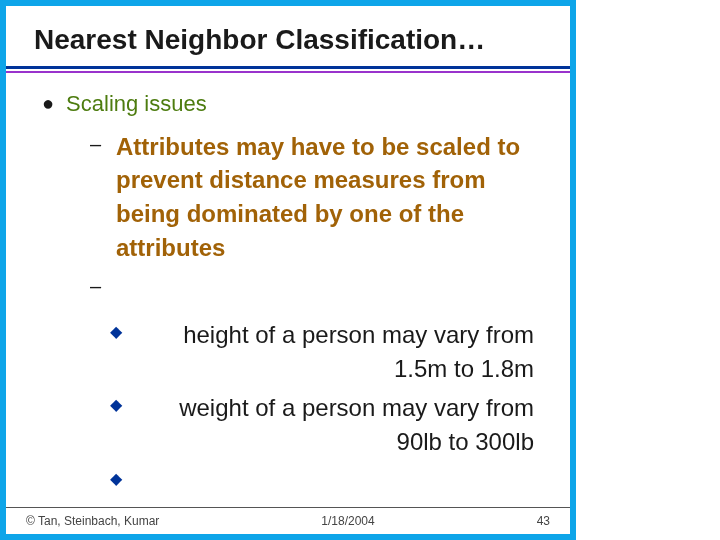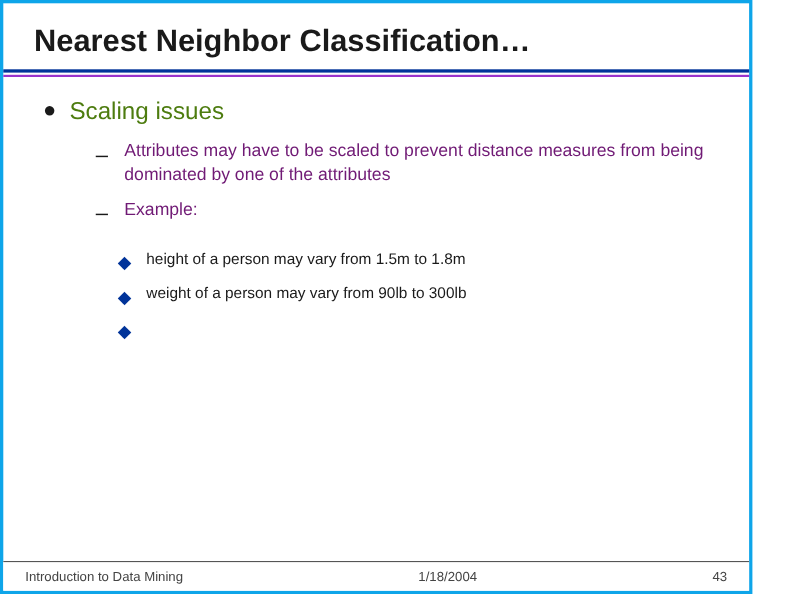--- a/index.html
+++ b/index.html
@@ -10,27 +10,27 @@
 
     body {
       width: 720px;
       height: 540px;
       background: #ffffff;
       font-family: Arial, Helvetica, sans-serif;
       overflow: hidden;
     }
 
     .slide {
-      width: 684px;
+      width: 576px;
       height: 540px;
       background: #ffffff;
       padding: 0;
       display: flex;
       flex-direction: column;
-      border: 3px solid #0ea5e9;
+      border: 6px solid #0ea5e9;
     }
 
     .header {
       padding: 18px 28px 10px 28px;
     }
 
     .title {
       font-size: 28px;
       font-weight: bold;
       color: #1a1a1a;
@@ -90,23 +90,24 @@
 
     .sub-dash {
       font-size: 20px;
       color: #1a1a1a;
       margin-right: 10px;
       line-height: 1.4;
       min-width: 16px;
     }
 
     .sub-text {
-      font-size: 16px;
-      color: #701a75;
-      line-height: 1.4;
+      font-size: 24px;
+      color: #a16207;
+      line-height: 1.4;
+      font-weight: bold;
     }
 
     .diamond-bullets {
       margin-left: 68px;
       margin-top: 10px;
     }
 
     .diamond-bullet {
       display: flex;
       align-items: flex-start;
@@ -116,23 +117,24 @@
     .diamond {
       font-size: 16px;
       color: #003399;
       margin-right: 10px;
       margin-top: 3px;
       min-width: 16px;
       line-height: 1.4;
     }
 
     .diamond-text {
-      font-size: 14px;
-      color: #1a1a1a;
-      line-height: 1.4;
+      font-size: 24px;
+      color: #1a1a1a;
+      line-height: 1.4;
+      text-align: right;
     }
 
     .footer {
       border-top: 1px solid #555555;
       display: flex;
       justify-content: space-between;
       align-items: center;
       padding: 6px 20px;
       font-size: 12px;
       color: #444444;
@@ -176,37 +178,36 @@
       <span class="bullet-main-text">Scaling issues</span>
     </div>
 
     <div class="sub-bullets">
       <div class="sub-bullet">
         <span class="sub-dash">–</span>
         <span class="sub-text">Attributes may have to be scaled to prevent distance measures from being dominated by one of the attributes</span>
       </div>
       <div class="sub-bullet">
         <span class="sub-dash">–</span>
-        <span class="sub-text">Example:</span>
       </div>
     </div>
 
     <div class="diamond-bullets">
       <div class="diamond-bullet">
         <span class="diamond">◆</span>
         <span class="diamond-text">height of a person may vary from 1.5m to 1.8m</span>
       </div>
       <div class="diamond-bullet">
         <span class="diamond">◆</span>
         <span class="diamond-text">weight of a person may vary from 90lb to 300lb</span>
       </div>
       <div class="diamond-bullet">
         <span class="diamond">◆</span>
       </div>
     </div>
   </div>
 
   <div class="footer">
-    <span class="footer-center">Introduction to Data Mining</span>
+    <span class="footer-left">© Tan, Steinbach, Kumar</span>
     <span class="footer-right">1/18/2004</span>
     <span class="footer-page">43</span>
   </div>
 </div>
 
 </body></html>

